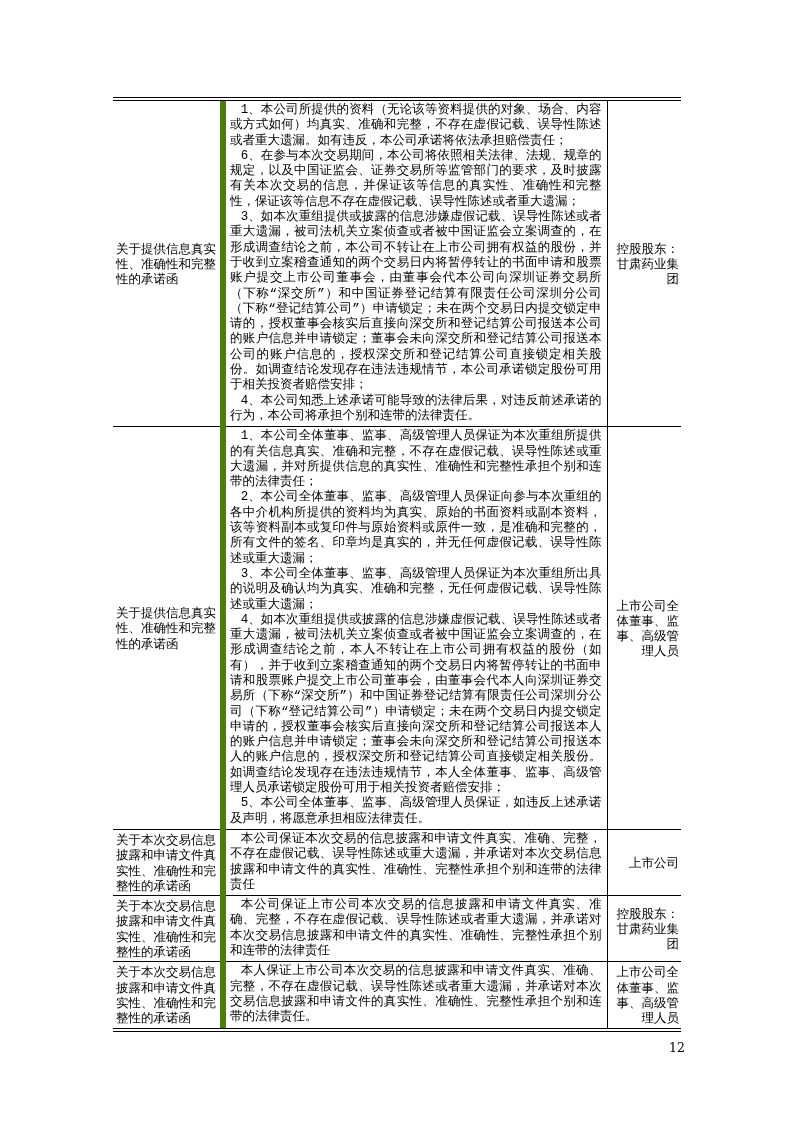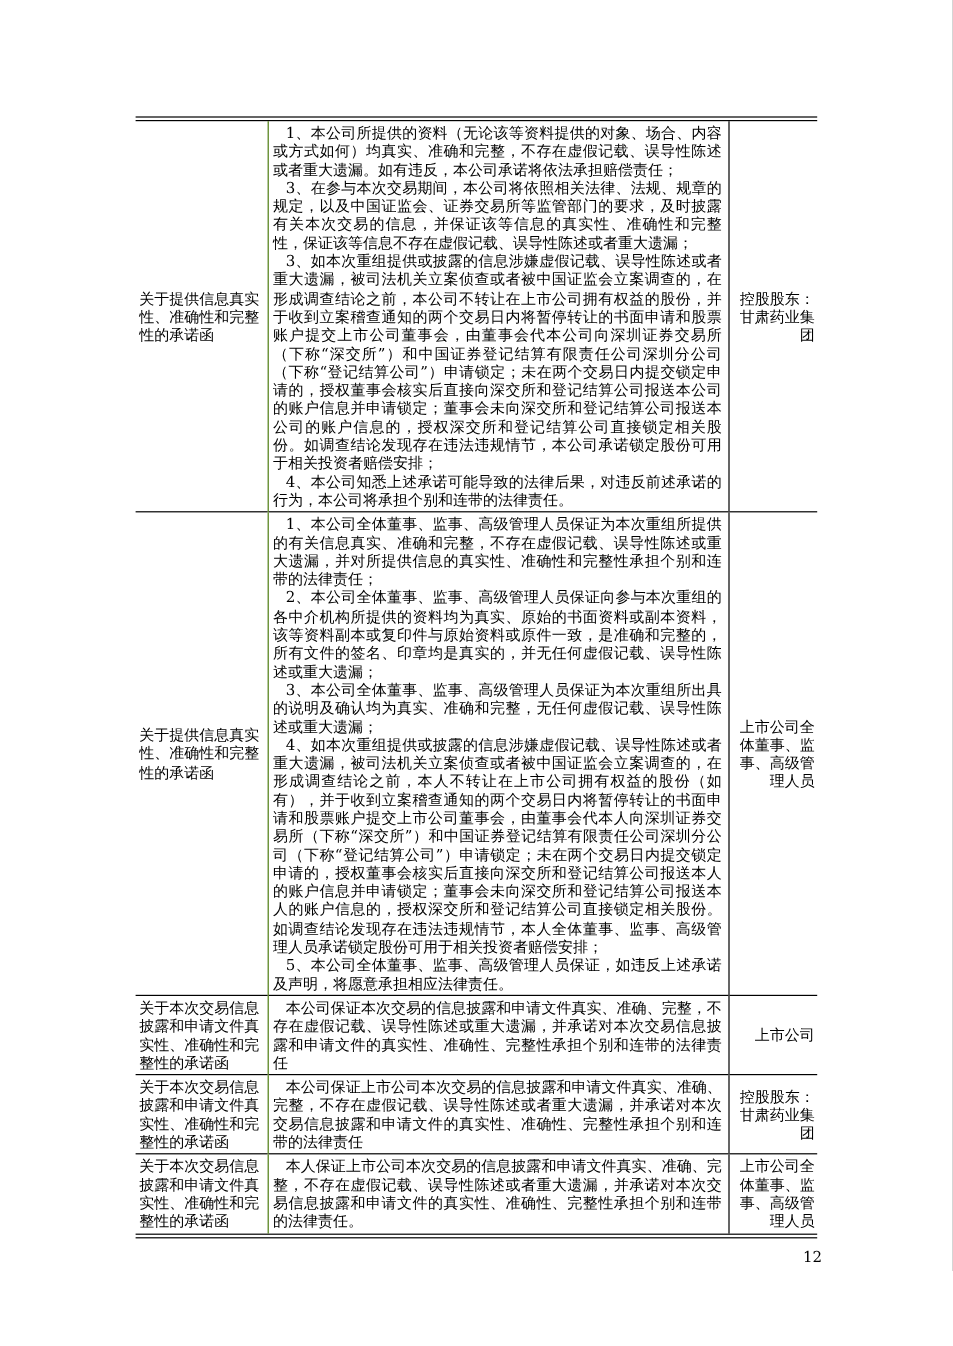--- a/index.html
+++ b/index.html
@@ -31,24 +31,25 @@
   }
   table.commitments tr + tr td { border-top: 1px solid #000; }
   td.label-cell {
     width: 110px;
     text-align: left;
     vertical-align: middle;
     padding: 2px 3px;
   }
   td.content-cell {
     width: 384px;
-    border-left: 1px solid #4d7c0f;
+    border-left: 6px solid #4d7c0f;
     border-right: 1px solid #000;
     vertical-align: middle;
     padding: 2px 5px 2px 4px;
+    font-family: Liberation Mono, monospace;
   }
   td.content-cell p {
     text-align: justify;
     text-indent: 0.85em;
     word-break: break-all;
   }
   td.party-cell {
     width: 74px;
     text-align: right;
     vertical-align: middle;
@@ -69,21 +70,21 @@
 <body>
 
 <div class="page">
   <div class="table-wrap">
     <table class="commitments">
       <tbody id="table-body">
           <tr>
             <td class="label-cell">关于提供信息真实性、准确性和完整性的承诺函</td>
             <td class="content-cell">
               <p>1、本公司所提供的资料（无论该等资料提供的对象、场合、内容或方式如何）均真实、准确和完整，不存在虚假记载、误导性陈述或者重大遗漏。如有违反，本公司承诺将依法承担赔偿责任；</p>
-              <p>3、在参与本次交易期间，本公司将依照相关法律、法规、规章的规定，以及中国证监会、证券交易所等监管部门的要求，及时披露有关本次交易的信息，并保证该等信息的真实性、准确性和完整性，保证该等信息不存在虚假记载、误导性陈述或者重大遗漏；</p>
+              <p>6、在参与本次交易期间，本公司将依照相关法律、法规、规章的规定，以及中国证监会、证券交易所等监管部门的要求，及时披露有关本次交易的信息，并保证该等信息的真实性、准确性和完整性，保证该等信息不存在虚假记载、误导性陈述或者重大遗漏；</p>
               <p>3、如本次重组提供或披露的信息涉嫌虚假记载、误导性陈述或者重大遗漏，被司法机关立案侦查或者被中国证监会立案调查的，在形成调查结论之前，本公司不转让在上市公司拥有权益的股份，并于收到立案稽查通知的两个交易日内将暂停转让的书面申请和股票账户提交上市公司董事会，由董事会代本公司向深圳证券交易所（下称“深交所”）和中国证券登记结算有限责任公司深圳分公司（下称“登记结算公司”）申请锁定；未在两个交易日内提交锁定申请的，授权董事会核实后直接向深交所和登记结算公司报送本公司的账户信息并申请锁定；董事会未向深交所和登记结算公司报送本公司的账户信息的，授权深交所和登记结算公司直接锁定相关股份。如调查结论发现存在违法违规情节，本公司承诺锁定股份可用于相关投资者赔偿安排；</p>
               <p>4、本公司知悉上述承诺可能导致的法律后果，对违反前述承诺的行为，本公司将承担个别和连带的法律责任。</p>
             </td>
             <td class="party-cell">控股股东：甘肃药业集团</td>
           </tr>
           <tr>
             <td class="label-cell">关于提供信息真实性、准确性和完整性的承诺函</td>
             <td class="content-cell">
               <p>1、本公司全体董事、监事、高级管理人员保证为本次重组所提供的有关信息真实、准确和完整，不存在虚假记载、误导性陈述或重大遗漏，并对所提供信息的真实性、准确性和完整性承担个别和连带的法律责任；</p>
               <p>2、本公司全体董事、监事、高级管理人员保证向参与本次重组的各中介机构所提供的资料均为真实、原始的书面资料或副本资料，该等资料副本或复印件与原始资料或原件一致，是准确和完整的，所有文件的签名、印章均是真实的，并无任何虚假记载、误导性陈述或重大遗漏；</p>

